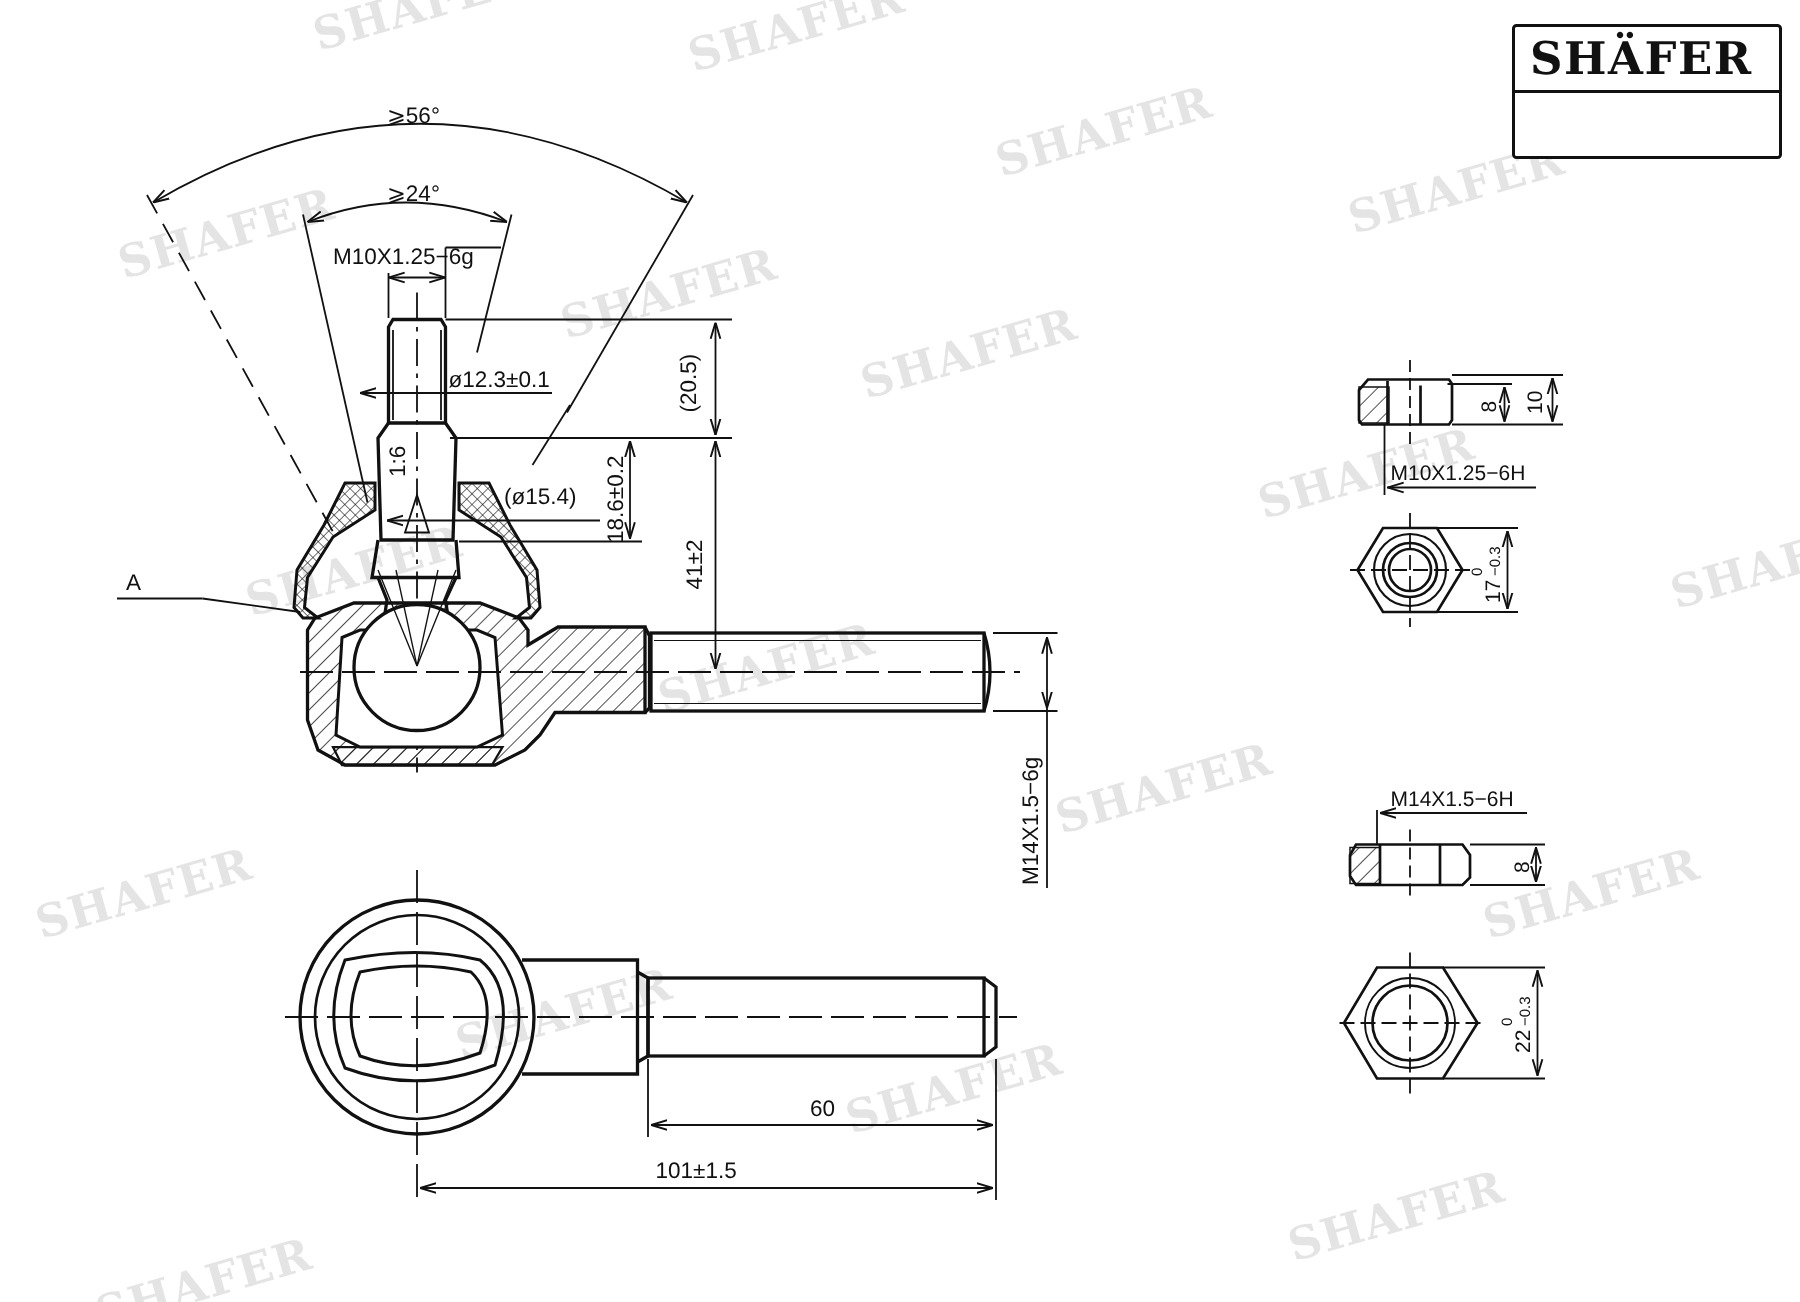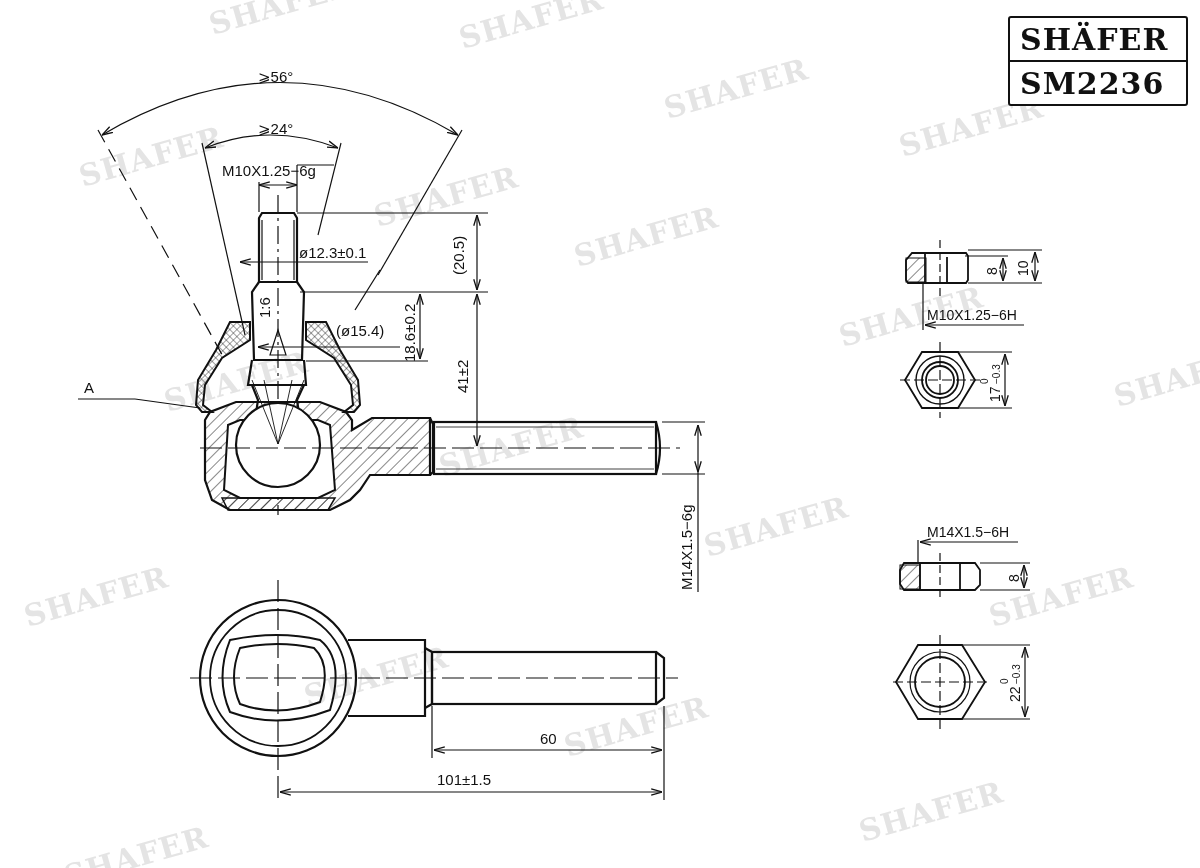--- a/index.html
+++ b/index.html
@@ -223,14 +223,13 @@
     <text x="927" y="537" font-size="14">M14X1.5−6H</text>
     <text transform="translate(1019,582) rotate(-90)" font-size="14">8</text>
     <text transform="translate(1020,702) rotate(-90)" font-size="14">22</text>
     <text transform="translate(1008,684) rotate(-90)" font-size="10">0</text>
     <text transform="translate(1020,684) rotate(-90)" font-size="10">−0.3</text>
   </g>
 </svg>
 
 <div class="brand-box">
   <div class="brand-row top">SHÄFER</div>
-  <div class="brand-row">SM2236</div>
 </div>
 
 </body></html>

